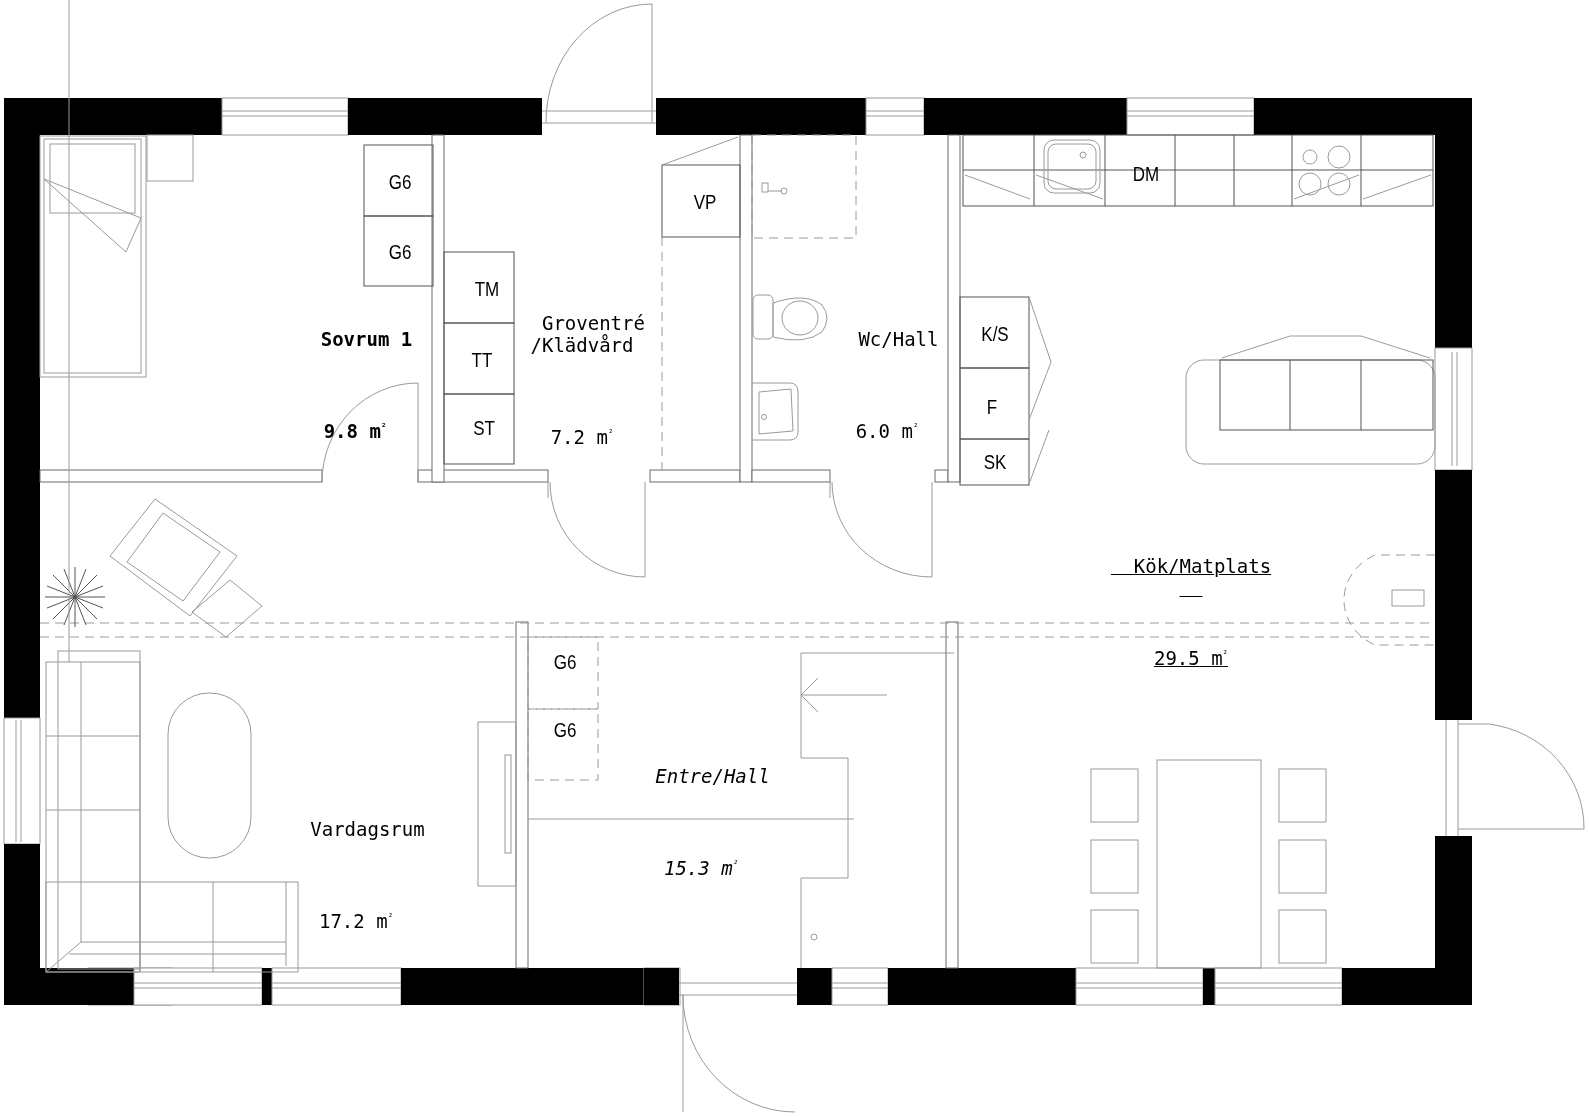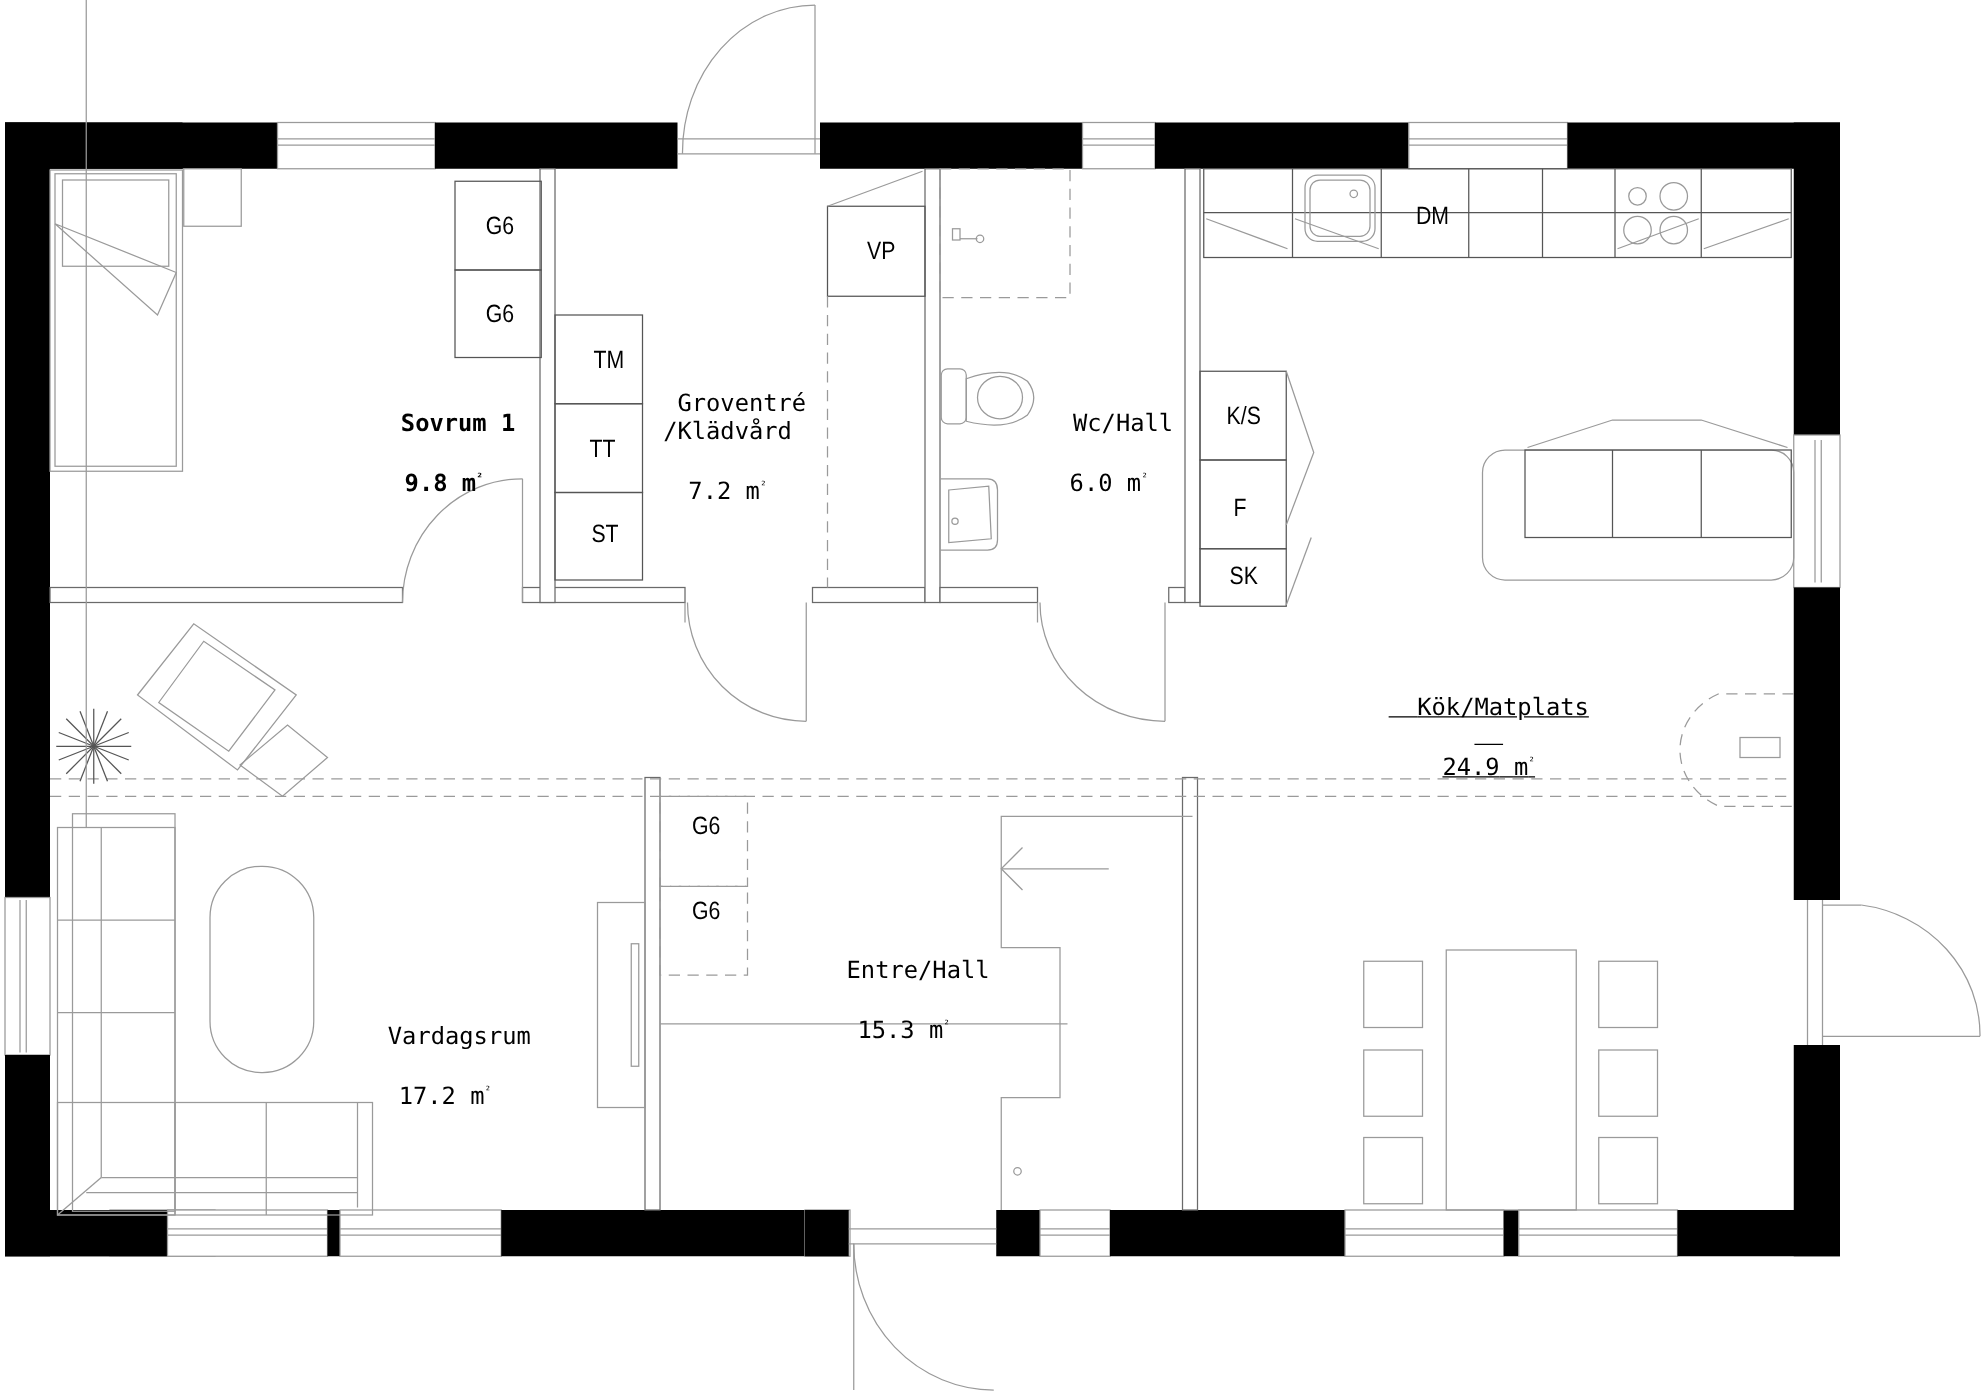--- a/index.html
+++ b/index.html
@@ -5,21 +5,21 @@
   html, body { margin: 0; padding: 0; background: #ffffff; }
   body { width: 1589px; height: 1117px; position: relative; overflow: hidden; }
   #plan { position: absolute; left: 0; top: 0; width: 1589px; height: 1117px; }
   .wall { fill: #000000; }
   .thin { fill: none; stroke: #9a9a9a; stroke-width: 1; }
   .thinD { fill: none; stroke: #555555; stroke-width: 1; }
   .dash { fill: none; stroke: #9a9a9a; stroke-width: 1; stroke-dasharray: 9 6; }
   .win { fill: #ffffff; stroke: #9a9a9a; stroke-width: 1; }
   .iw { fill: #ffffff; stroke: #6a6a6a; stroke-width: 1; }
   .lbl { position: absolute; font-family: "DejaVu Sans Mono", "Liberation Mono", monospace; font-size: 19px; color: #000; text-align: center; line-height: 22px; white-space: pre; transform: translateX(-50%); letter-spacing: 0px; }
-  .lbl .area { display: block; }
+  .lbl .area { display: block; margin-top: 44px; }
   .lbl sup { font-size: 9px; vertical-align: 8px; }
   .code { position: absolute; font-family: "Liberation Sans", sans-serif; font-size: 20px; color: #000; transform: translate(-50%, -50%); transform-origin: center; }
   .code.narrow { transform: translate(-50%, -50%) scaleX(0.85); }
 </style>
 </head>
 <body>
 
 <svg id="plan" viewBox="0 0 1589 1117" xmlns="http://www.w3.org/2000/svg">
 
   <g>
@@ -286,29 +286,29 @@
   <span class="area"><span>7.2</span> <span>m</span><sup>²</sup></span>
 </div>
 
 <div class="lbl" style="left:887px; top:306px;">
   <span>Wc/Hall</span>
   <span class="area"><span>6.0</span> <span>m</span><sup>²</sup></span>
 </div>
 
 <div class="lbl" style="left:1191px; top:533px;text-decoration:underline;">
   <span>Kök/Matplats</span>
-  <span class="area"><span>24.9</span> <span>m</span><sup>²</sup></span>
+  <span class="area"><span>29.5</span> <span>m</span><sup>²</sup></span>
 </div>
 
 <div class="lbl" style="left:356px; top:796px;">
   <span>Vardagsrum</span>
   <span class="area"><span>17.2</span> <span>m</span><sup>²</sup></span>
 </div>
 
-<div class="lbl" style="left:723px; top:743px;">
+<div class="lbl" style="left:701px; top:743px;font-style:italic;">
   <span>Entre/Hall</span>
   <span class="area"><span>15.3</span> <span>m</span><sup>²</sup></span>
 </div>
 
 <div class="code narrow" style="left:400px; top:182px;">G6</div>
 <div class="code narrow" style="left:400px; top:252px;">G6</div>
 <div class="code narrow" style="left:487px; top:289px;">TM</div>
 <div class="code narrow" style="left:482px; top:360px;">TT</div>
 <div class="code narrow" style="left:484px; top:428px;">ST</div>
 <div class="code narrow" style="left:705px; top:202px;">VP</div>

